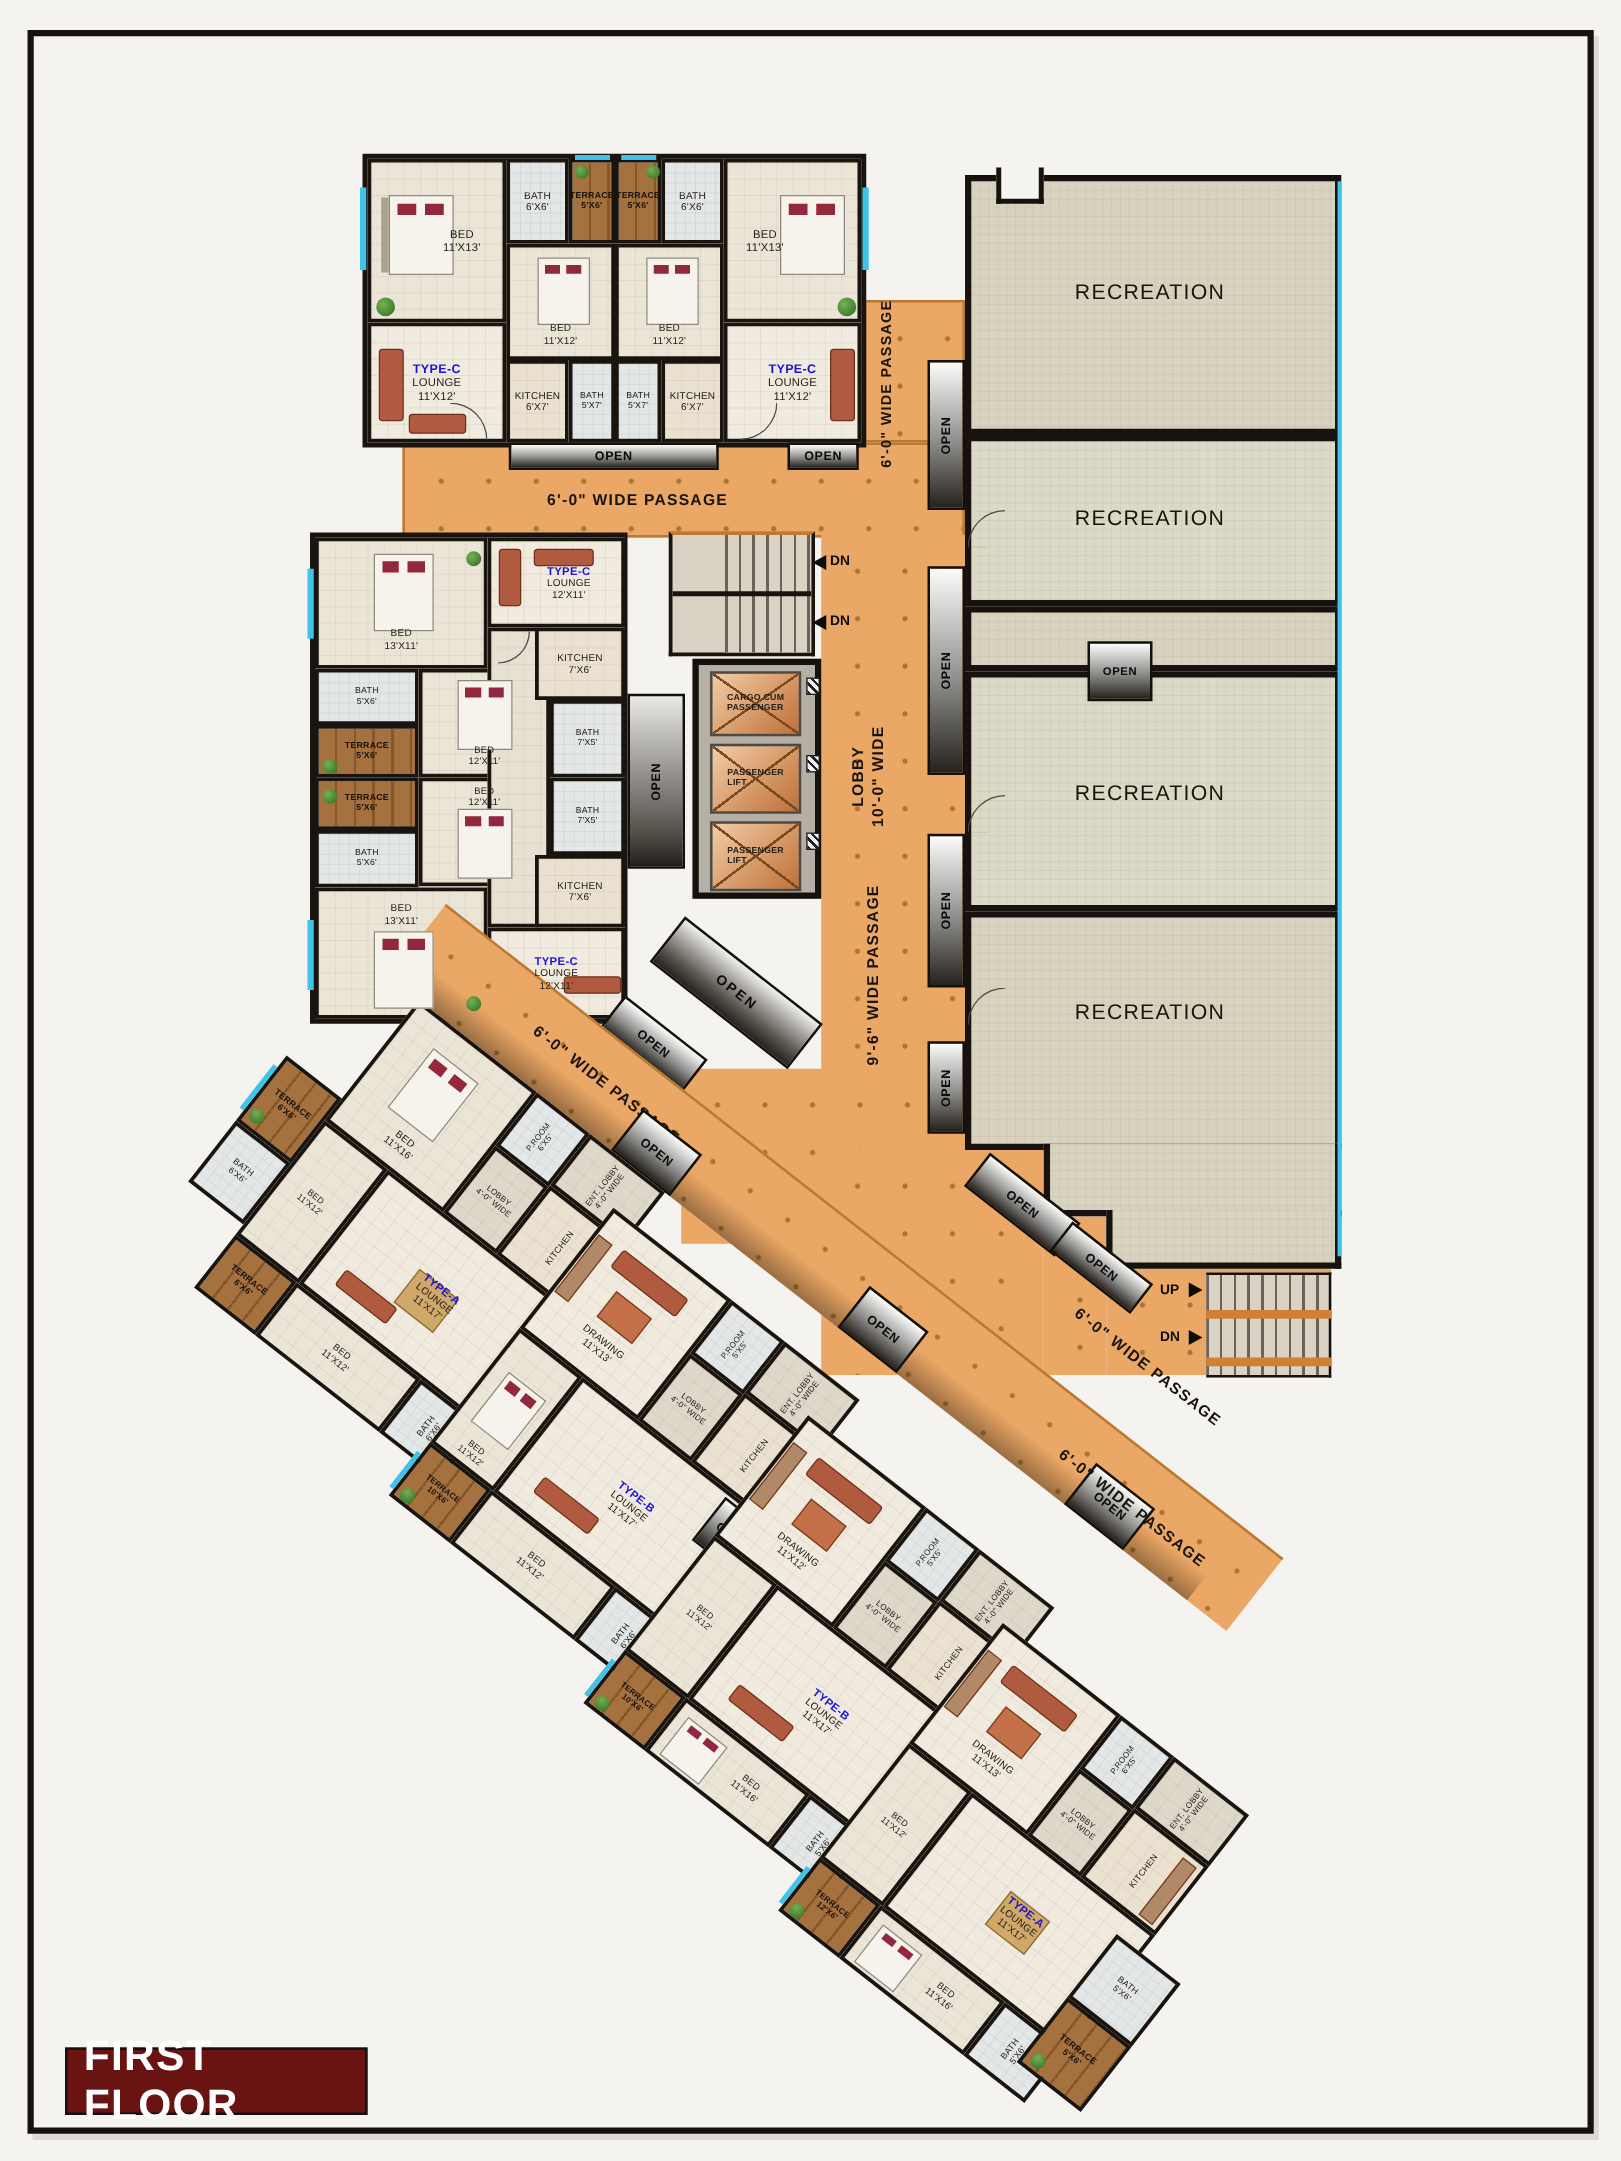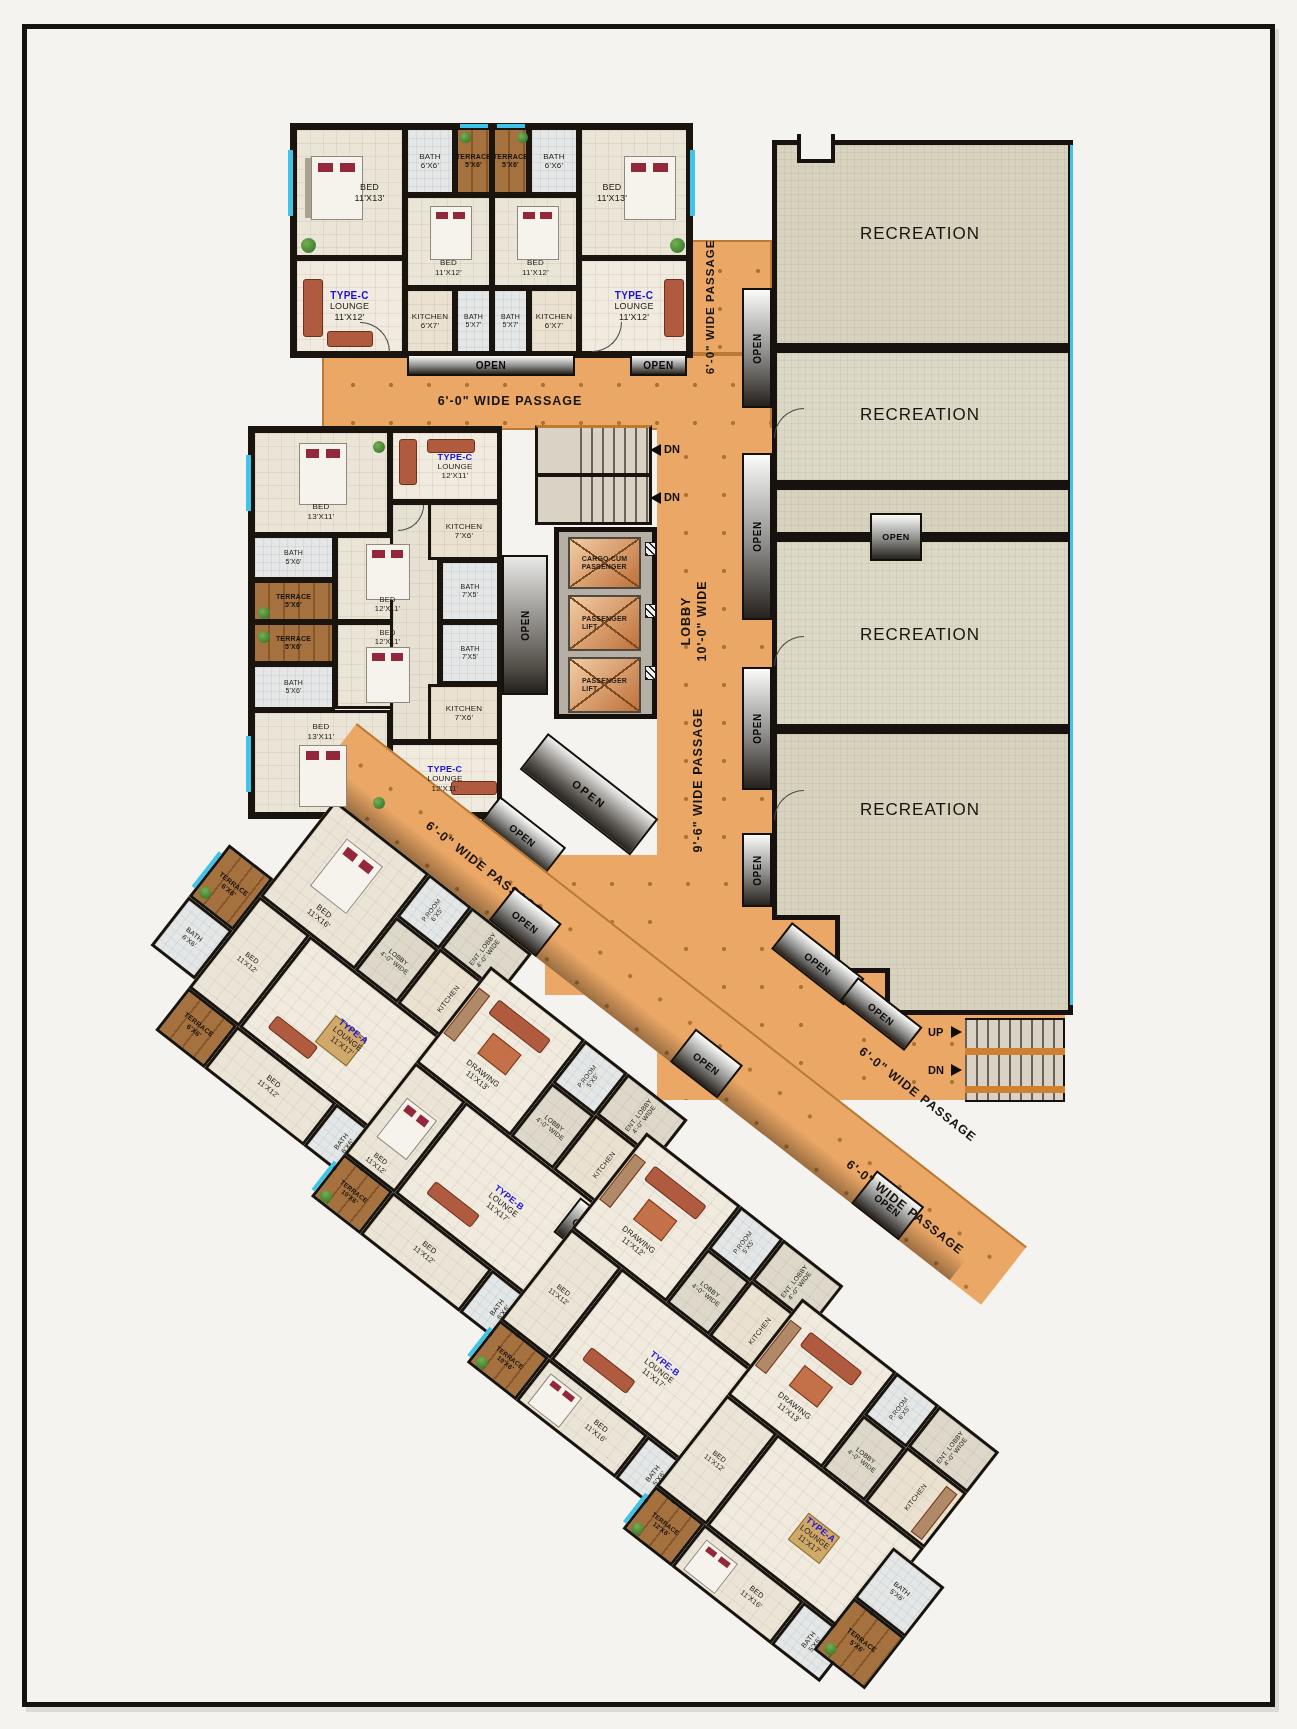--- a/index.html
+++ b/index.html
@@ -563,13 +563,14 @@
   <div class="treads" style="left:965px;top:1018px;width:100px;height:84px;border:2px solid #15100c;border-left:none;"></div>
   <div class="abs" style="left:965px;top:1048px;width:100px;height:7px;background:#cf8030;"></div>
   <div class="abs" style="left:965px;top:1086px;width:100px;height:7px;background:#cf8030;"></div>
   <div class="dnup" style="left:928px;top:1026px;">UP</div>
   <div class="tri-r" style="left:951px;top:1026px;"></div>
   <div class="dnup" style="left:928px;top:1064px;">DN</div>
   <div class="tri-r" style="left:951px;top:1064px;"></div>
   <div class="abs" style="left:845px;top:1025px;width:200px;text-align:center;transform:rotate(38deg);transform-origin:0 0;">
     <span class="plabel">6'-0" WIDE PASSAGE</span></div>
 
+  <div id="title">FIRST FLOOR</div>
 </div>
 
 </body></html>

